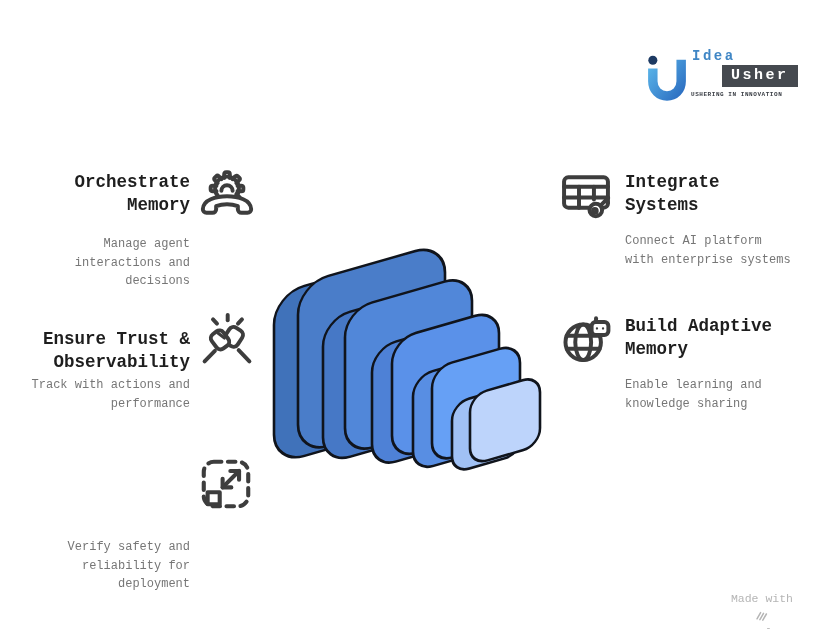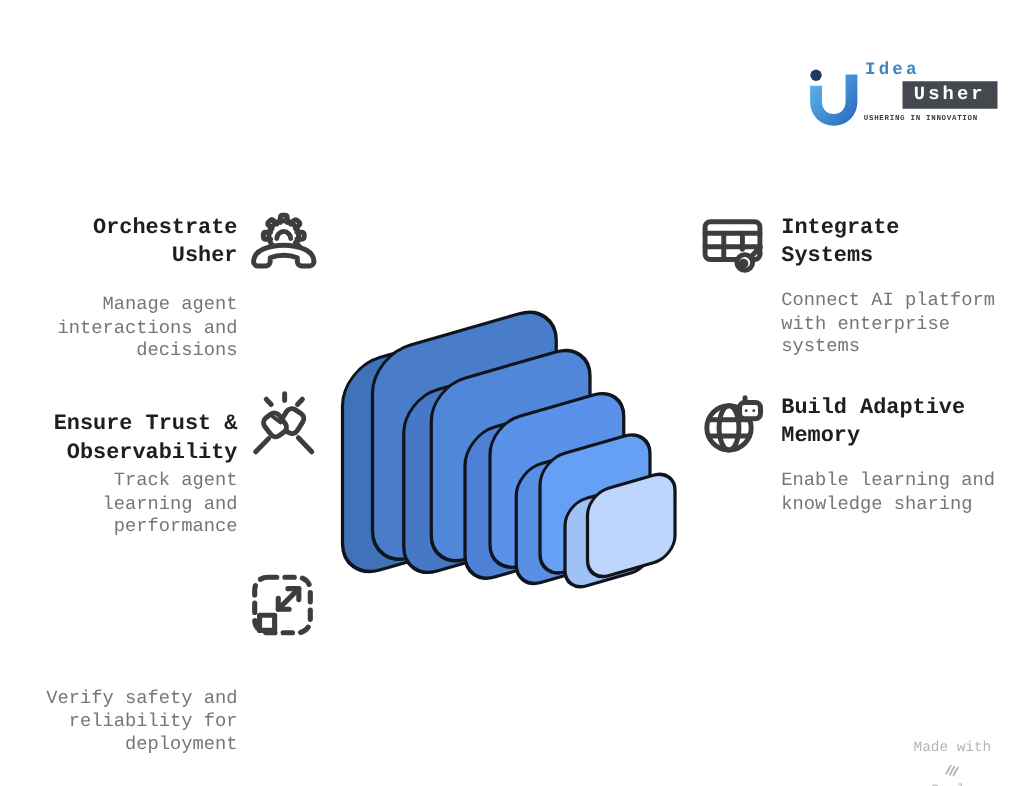--- a/index.html
+++ b/index.html
@@ -1,20 +1,20 @@
 <!DOCTYPE html>
 <html><head>
 <meta charset="utf-8">
 <style>
   html,body{margin:0;padding:0;background:#fff;}
   .canvas{position:relative;width:816px;height:629px;background:#ffffff;overflow:hidden;
           font-family:Liberation Mono, monospace;}
   .abs{position:absolute;margin:0;}
   .title{font-size:17.5px;font-weight:700;color:#1e1e1e;line-height:23px;white-space:pre-line;}
-  .desc{font-size:15px;font-weight:400;color:#767676;line-height:18.5px;white-space:pre-line;}
+  .desc{font-size:12px;font-weight:400;color:#767676;line-height:18.5px;white-space:pre-line;}
   .l{right:626px;width:180px;text-align:right;}
   .r{left:625px;width:200px;text-align:left;}
   .icon{position:absolute;width:56px;height:56px;}
   svg{display:block;}
   
   .logo{position:absolute;top:48px;right:40px;width:130px;height:60px;}
   .logo-idea{position:absolute;left:46px;top:0;font-size:14px;font-weight:700;color:#3f86c5;
              letter-spacing:2.5px;}
   .logo-usher{position:absolute;left:44px;top:17px;background:#45494f;color:#fff;
               font-size:15px;font-weight:700;letter-spacing:2.5px;padding:2px 9px 3px;margin-left:32px;}
@@ -38,31 +38,31 @@
       </defs>
       <circle cx="6.5" cy="7" r="4.3" fill="#1d3a63"></circle>
       <path d="M6.5 15 V27 C6.5 35.5 12.5 41 20 41 C27.5 41 33.5 35.5 33.5 27 V6.5" fill="none" stroke="url(#ug)" stroke-width="9"></path>
     </svg>
     <div class="logo-idea">Idea</div>
     <div class="logo-usher">Usher</div>
     <div class="logo-tag">USHERING IN INNOVATION</div>
   </div>
 
   <h2 class="abs title l" style="top:171px">Orchestrate
-Usher</h2>
+Memory</h2>
   <p class="abs desc l" style="top:235px">Manage agent
 interactions and
 decisions</p>
 
   <h2 class="abs title l" style="top:328px">Ensure Trust &amp;
 Observability</h2>
-  <p class="abs desc l" style="top:376px">Track agent learning and
+  <p class="abs desc l" style="top:376px">Track with actions and
 performance</p>
 
-  <p class="abs desc l" style="top:550px">Verify safety and
+  <p class="abs desc l" style="top:538px">Verify safety and
 reliability for
 deployment</p>
 
   <h2 class="abs title r" style="top:171px">Integrate
 Systems</h2>
   <p class="abs desc r" style="top:232px">Connect AI platform
 with enterprise systems</p>
 
   <h2 class="abs title r" style="top:315px">Build Adaptive
 Memory</h2>

